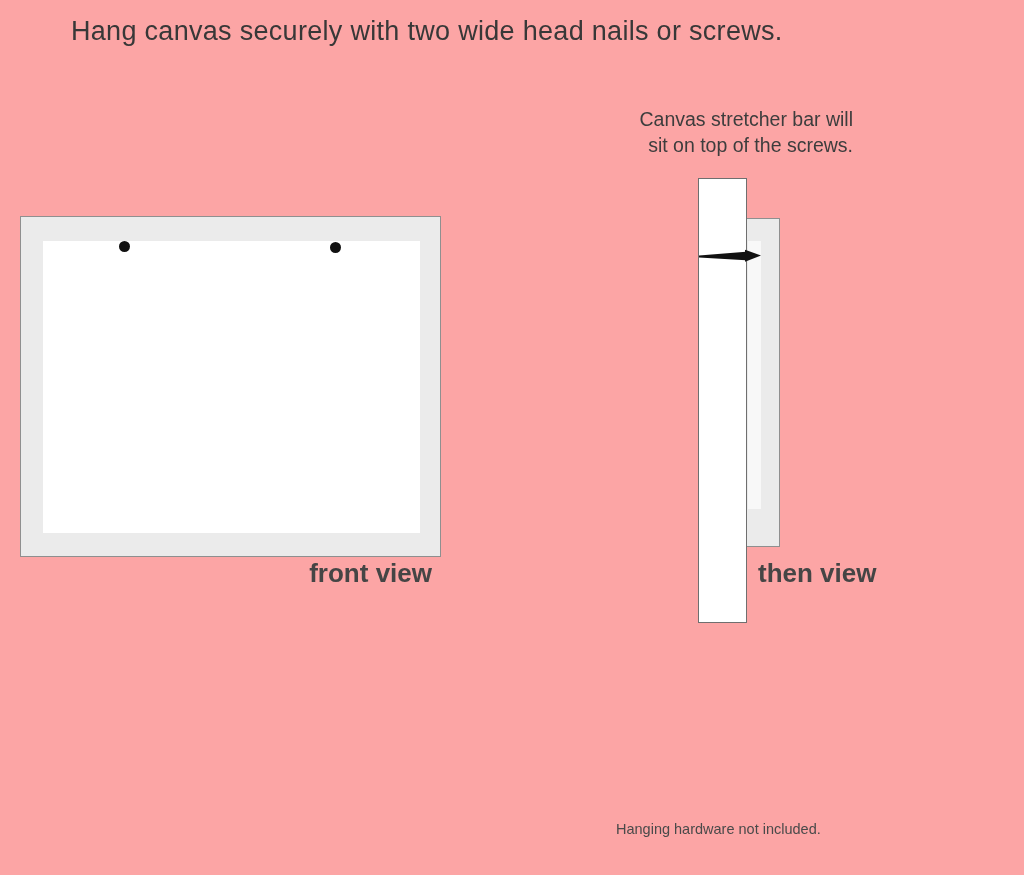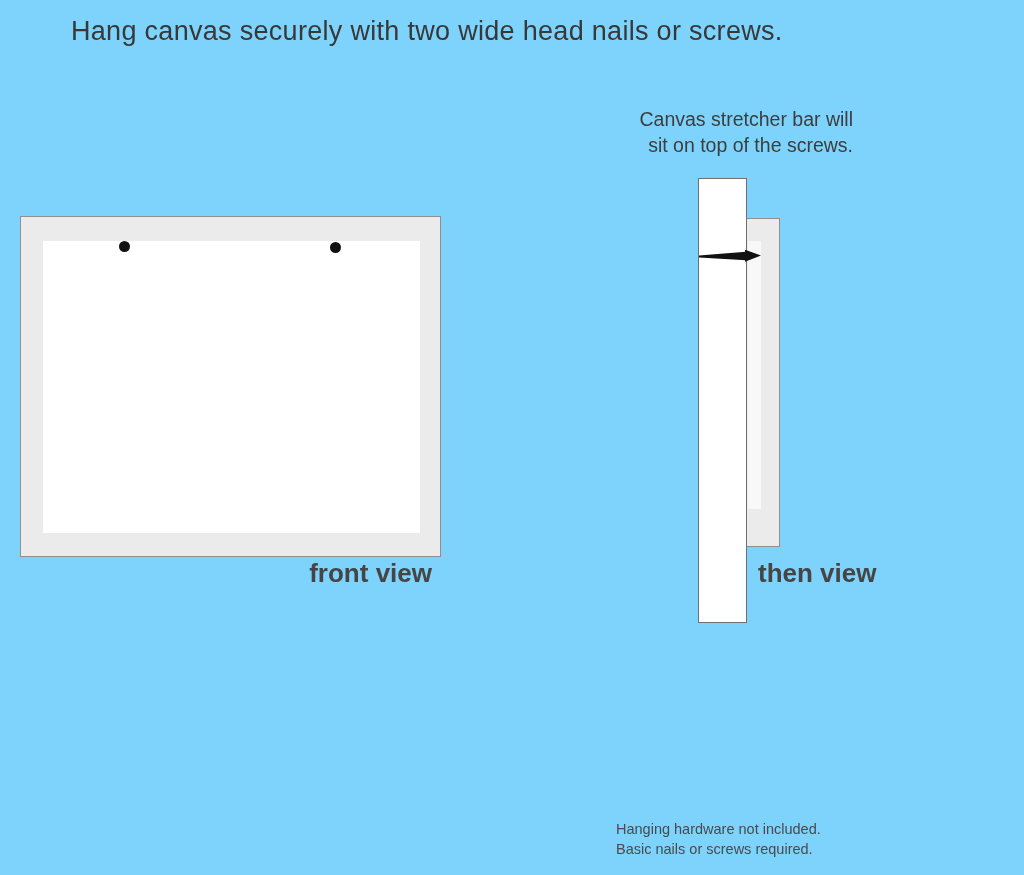--- a/index.html
+++ b/index.html
@@ -4,21 +4,21 @@
 <style>
   html, body {
     margin: 0;
     padding: 0;
     background: #ffffff;
   }
   .page {
     position: relative;
     width: 1024px;
     height: 875px;
-    background: #7dd3fc;
+    background: #fca5a5;
     overflow: hidden;
     font-family: "Liberation Sans", sans-serif;
     color: #3d3d3d;
   }
   .page-title {
     position: absolute;
     left: 71px;
     top: 16px;
     font-size: 27px;
     line-height: 31px;
@@ -170,16 +170,15 @@
   <div class="side-bar"></div>
   <svg class="nail-svg" viewBox="0 0 80 24" xmlns="http://www.w3.org/2000/svg">
     <polygon points="9,11.6 56,7.8 56,16.2 9,13.4" fill="#111111"></polygon>
     <polygon points="55,5.8 71,11.6 55,17.8" fill="#111111"></polygon>
   </svg>
 
   <div class="view-label side-view-label">then view</div>
 
   <div class="footnote">
     <div>Hanging hardware not included.</div>
-    <div>Basic nails or screws required.</div>
   </div>
 
 </div>
 
 </body></html>

